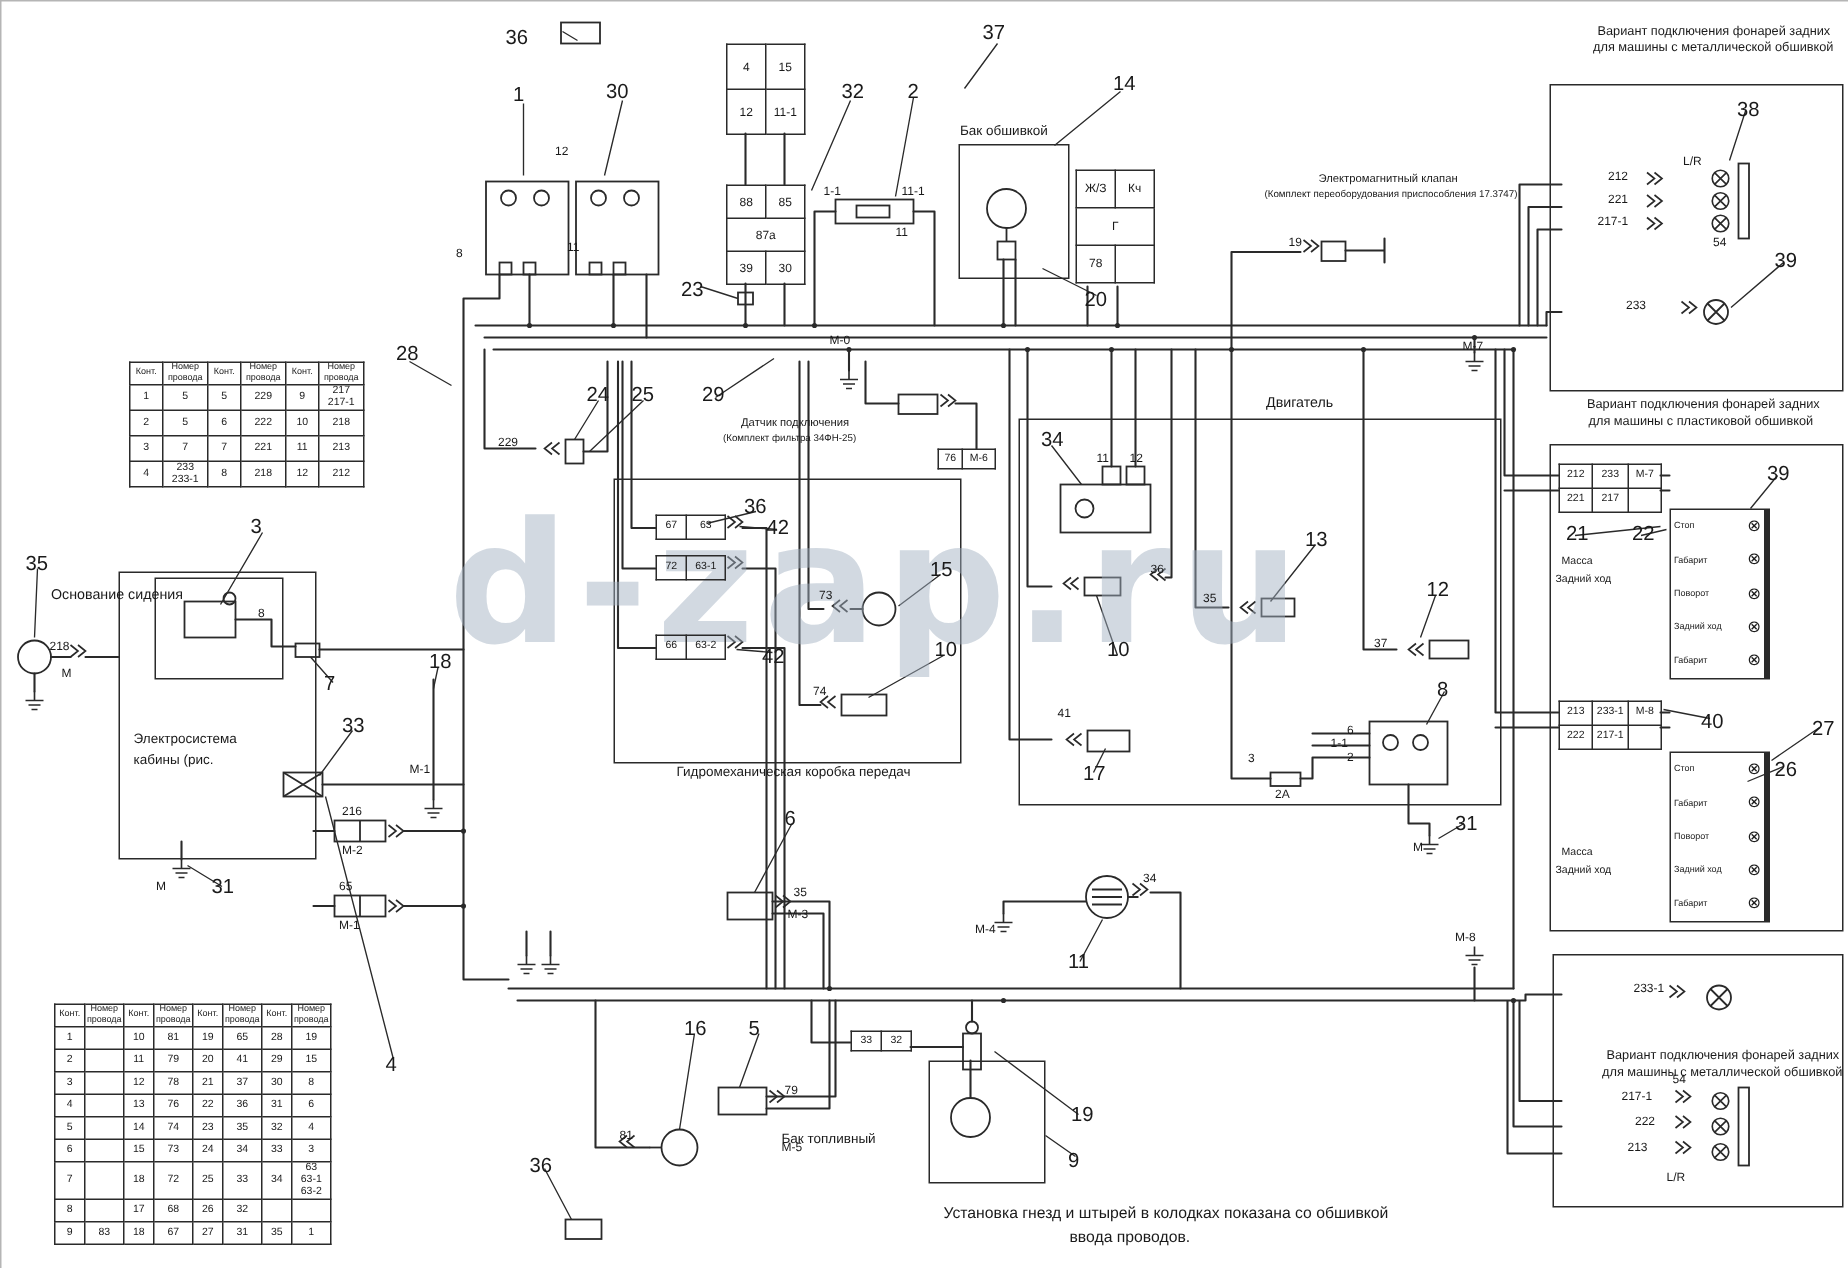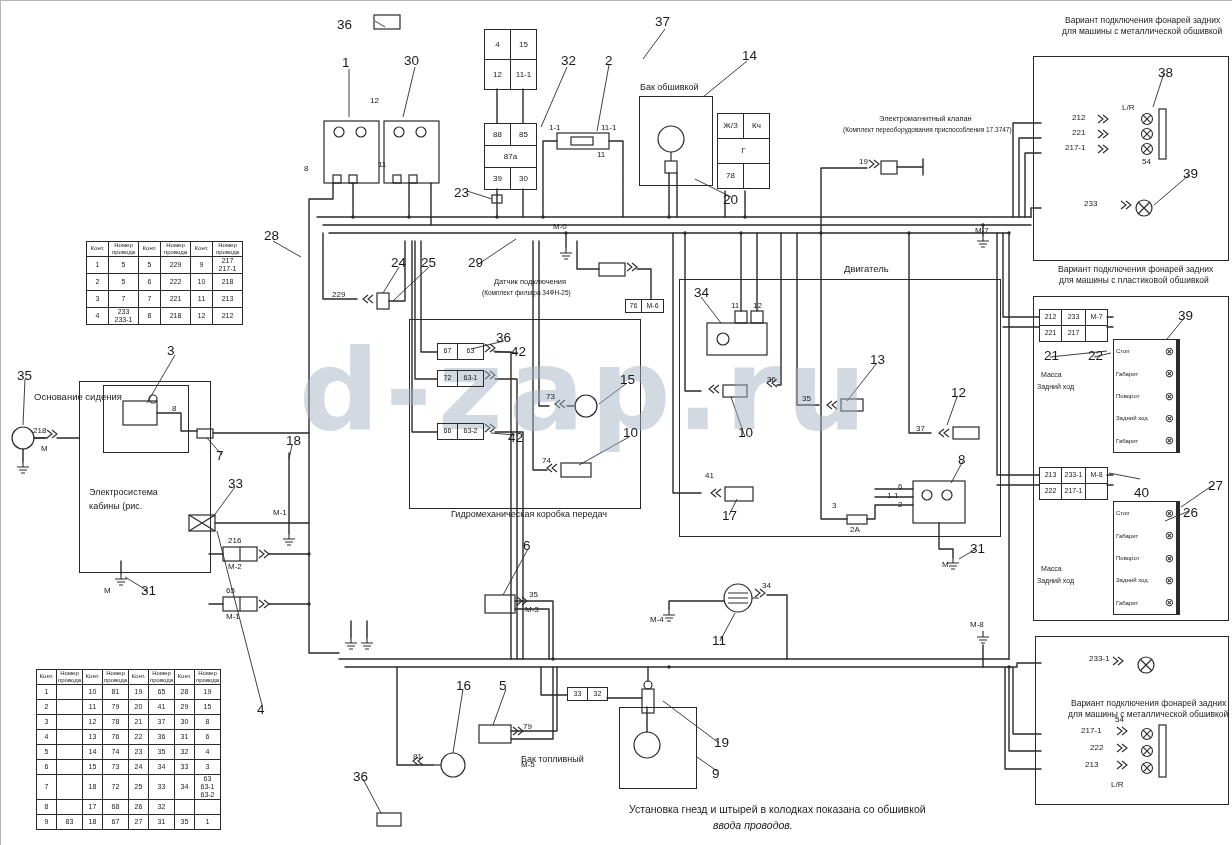--- a/index.html
+++ b/index.html
@@ -268,21 +268,21 @@
   <div class="lbl f65 u" style="left:842px;top:125px;">(Комплект переоборудования приспособления 17.3747)</div>
   <div class="lbl f75" style="left:493px;top:277px;">Датчик подключения</div>
   <div class="lbl f65 u" style="left:481px;top:288px;">(Комплект фильтра 34ФН-25)</div>
   <div class="lbl f85" style="left:1064px;top:15px;">Вариант подключения фонарей задних</div>
   <div class="lbl f85 u" style="left:1061px;top:26px;">для машины с металлической обшивкой</div>
   <div class="lbl f85" style="left:1057px;top:264px;">Вариант подключения фонарей задних</div>
   <div class="lbl f85 u" style="left:1058px;top:275px;">для машины с пластиковой обшивкой</div>
   <div class="lbl f85" style="left:1070px;top:698px;">Вариант подключения фонарей задних</div>
   <div class="lbl f85 u" style="left:1067px;top:709px;">для машины с металлической обшивкой</div>
   <div class="lbl f105" style="left:628px;top:802px;">Установка гнезд и штырей в колодках показана со обшивкой</div>
-  <div class="lbl f105" style="left:712px;top:818px;font-style:italic;">ввода проводов.</div>
+  <div class="lbl f105" style="left:712px;top:818px;">ввода проводов.</div>
 
   <div class="callout" style="left:336px;top:16px;">36</div>
   <div class="callout" style="left:341px;top:54px;">1</div>
   <div class="callout" style="left:403px;top:52px;">30</div>
   <div class="callout" style="left:560px;top:52px;">32</div>
   <div class="callout" style="left:604px;top:52px;">2</div>
   <div class="callout" style="left:654px;top:13px;">37</div>
   <div class="callout" style="left:741px;top:47px;">14</div>
   <div class="callout" style="left:722px;top:191px;">20</div>
   <div class="callout u" style="left:453px;top:184px;">23</div>
@@ -314,21 +314,21 @@
   <div class="callout" style="left:455px;top:677px;">16</div>
   <div class="callout" style="left:498px;top:677px;">5</div>
   <div class="callout" style="left:713px;top:734px;">19</div>
   <div class="callout" style="left:711px;top:765px;">9</div>
   <div class="callout" style="left:352px;top:768px;">36</div>
   <div class="callout" style="left:1157px;top:64px;">38</div>
   <div class="callout" style="left:1182px;top:165px;">39</div>
   <div class="callout" style="left:1177px;top:307px;">39</div>
   <div class="callout" style="left:1043px;top:347px;">21</div>
   <div class="callout" style="left:1087px;top:347px;">22</div>
-  <div class="callout" style="left:1133px;top:484px;">40</div>
+  <div class="callout" style="left:1133px;top:472px;">40</div>
   <div class="callout" style="left:1207px;top:477px;">27</div>
   <div class="callout" style="left:1182px;top:504px;">26</div>
 
   <div class="wl" style="left:369px;top:95px;">12</div>
   <div class="wl" style="left:303px;top:163px;">8</div>
   <div class="wl" style="left:377px;top:159px;">11</div>
   <div class="wl" style="left:548px;top:122px;">1-1</div>
   <div class="wl" style="left:596px;top:149px;">11</div>
   <div class="wl" style="left:600px;top:122px;">11-1</div>
   <div class="wl" style="left:552px;top:221px;">М-0</div>

